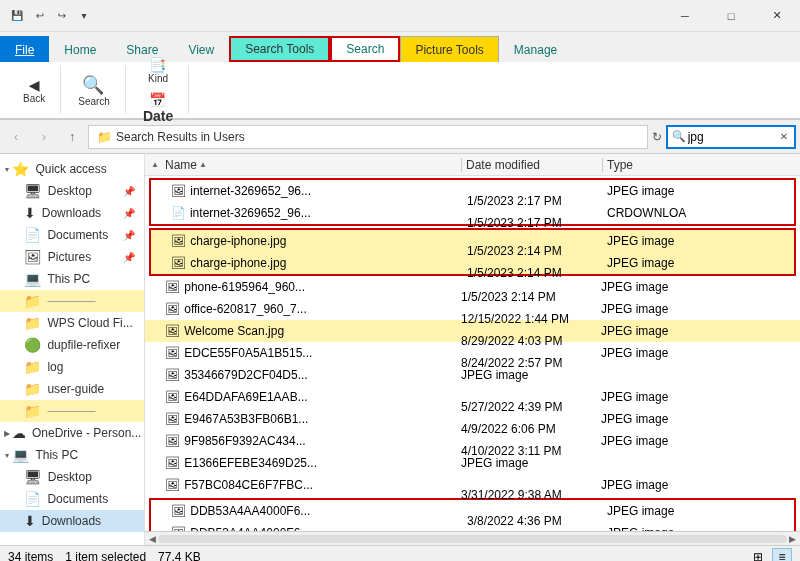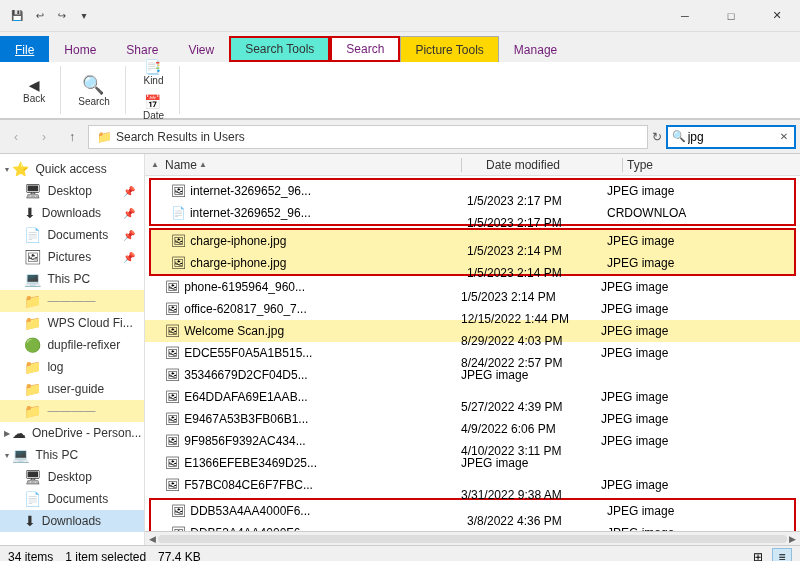--- a/index.html
+++ b/index.html
@@ -28,21 +28,21 @@
     .ribbon-tab {
       padding: 4px 14px;
       font-size: 12px;
       cursor: pointer;
       border: 1px solid transparent;
       border-bottom: none;
       height: 26px;
       display: flex;
       align-items: center;
       background: transparent;
-      color: #701a75;
+      color: #0f766e;
     }
     .ribbon-tab.active { background: white; border-color: #ccc; }
     .ribbon-tab.file-tab { background: #0078d7; color: white; padding: 4px 14px; text-decoration: underline; }
     .ribbon-tab.search-tools { background: #f5f5f5; border-color: #aaa; color: #333; }
     .ribbon-tab.picture-tools { background: #ffd700; border-color: #aaa; color: #333; }
 
     .ribbon-content {
       background: white;
       border-bottom: 1px solid #ccc;
       padding: 4px 8px;
@@ -179,21 +179,21 @@
       padding: 0 4px;
       font-size: 12px;
       color: #333;
       cursor: pointer;
       height: 100%;
       user-select: none;
     }
     .col-sort-arrow { font-size: 8px; margin-left: 2px; color: #666; }
     .col-resize { width: 1px; background: #ccc; height: 14px; cursor: col-resize; }
     .col-name { width: 300px; }
-    .col-date { width: 140px; margin-left: 20px; }
+    .col-date { width: 140px; }
     .col-type { width: 120px; }
 
     .file-list-scroll {
       flex: 1;
       overflow-y: auto;
       overflow-x: hidden;
     }
 
     .file-row {
       display: flex;
@@ -280,21 +280,21 @@
         <span style="font-size:10px;">Search</span>
       </button>
     </div>
     <div class="ribbon-group">
       <button class="ribbon-btn">
         <span class="ribbon-icon-sm">📑</span>
         <span style="font-size:10px;">Kind</span>
       </button>
       <button class="ribbon-btn">
         <span class="ribbon-icon-sm">📅</span>
-        <span style="font-size:10px;">Date</span>
+        <span style="font-size:14px;font-weight:bold;">Date</span>
       </button>
     </div>
   </div>
 </div>
 
 <div class="address-bar">
   <button class="nav-btn disabled">‹</button>
   <button class="nav-btn disabled">›</button>
   <button class="nav-btn">↑</button>
   <div class="address-path">

